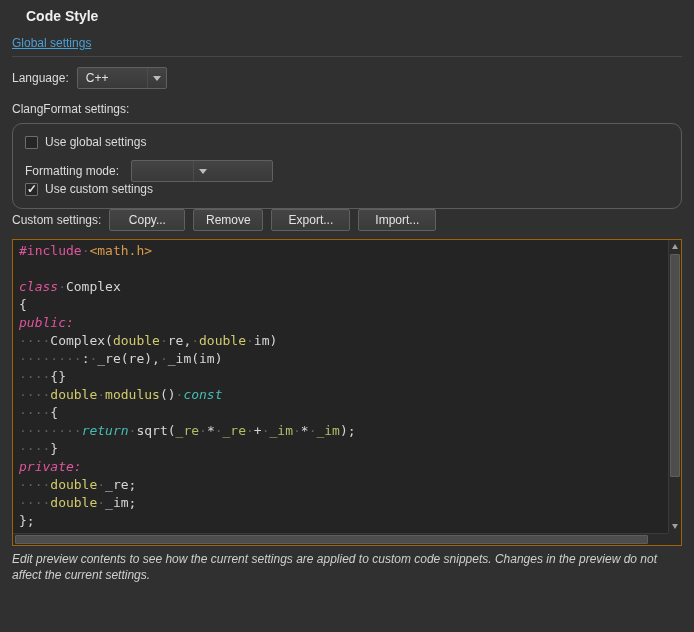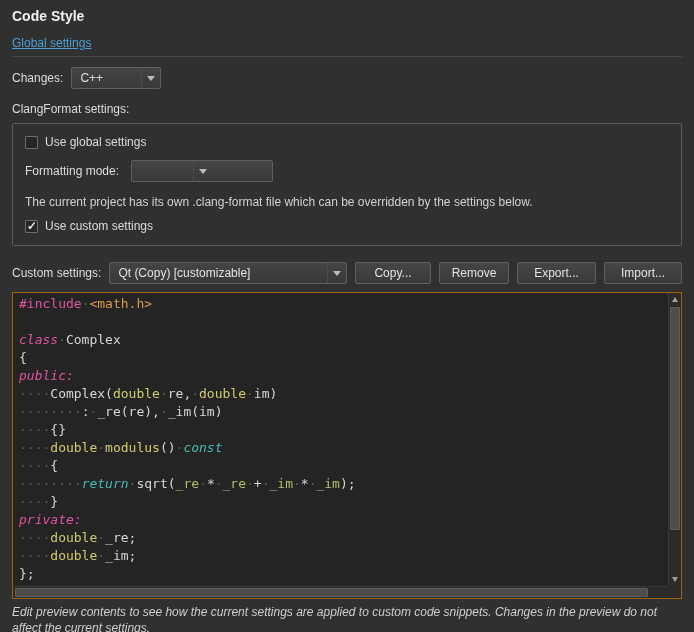--- a/index.html
+++ b/index.html
@@ -6,36 +6,36 @@
   html,body { width:694px; height:632px; }
   body {
     background:#303030;
     color:#dcdcdc;
     font-family:"Liberation Sans", sans-serif;
     font-size:12px;
     overflow:hidden;
   }
   .page { padding:8px 12px 0 12px; }
 
-  .title { font-size:14px; font-weight:bold; color:#f0f0f0; }
+  .title { font-size:14px; font-weight:bold; color:#f0f0f0;margin-left:14px; }
 
   .link {
     display:inline-block;
     margin-top:12px;
     color:var(--link,#4b9fd5);
     text-decoration:underline;
     cursor:pointer;
   }
 
   .sep { margin-top:6px; border:none; border-top:1px solid #474747; }
 
   .row { display:flex; align-items:center; }
   .lang-row { margin-top:10px; gap:8px; }
   .fmt-row { margin-top:10px; gap:12px; }
-  .custom-row { margin-top:16px; gap:8px; }
+  .custom-row { gap:8px; }
 
   .field-label { color:#dcdcdc; white-space:nowrap; }
   .section-label { margin-top:13px; color:#dcdcdc; }
 
   .combo {
     height:22px;
     background:linear-gradient(#444444,#393939);
     border:1px solid #606060;
     border-radius:2px;
     display:flex; align-items:center;
@@ -52,21 +52,21 @@
   .arrow-down {
     width:0; height:0;
     border-left:4px solid transparent;
     border-right:4px solid transparent;
     border-top:5px solid #bcbcbc;
   }
 
   .groupbox {
     margin-top:7px;
     border:1px solid #5c5c5c;
-    border-radius:2px;
+    border-radius:10px;
     padding:11px 20px 12px 12px;
   }
   .check-row { display:flex; align-items:center; gap:7px; cursor:pointer; }
   .check-row + .fmt-row { margin-top:11px; }
   .checkbox {
     width:13px; height:13px; flex:0 0 auto;
     background:#262626;
     border:1px solid #6d6d6d;
     border-radius:1px;
     position:relative;
@@ -182,21 +182,21 @@
 
 <div class="page">
 
   <div class="title">Code Style</div>
 
   <a class="link">Global settings</a>
 
   <hr class="sep">
 
   <div class="row lang-row">
-    <span class="field-label">Changes:</span>
+    <span class="field-label">Language:</span>
     <div class="combo lang-combo">
       <span class="combo-label">C++</span>
       <span class="combo-arrow-box">
           <span class="arrow-down"></span>
         </span>
     </div>
   </div>
 
   <div class="section-label">ClangFormat settings:</div>
 
@@ -210,37 +210,30 @@
     <div class="row fmt-row">
       <span class="field-label">Formatting mode:</span>
       <div class="combo fmt-combo">
         <span class="combo-label">Full formatting</span>
         <span class="combo-arrow-box">
             <span class="arrow-down"></span>
           </span>
       </div>
     </div>
 
-    <div class="note">The current project has its own .clang-format file which can be overridden by the settings below.</div>
 
     <div class="check-row">
       <span class="checkbox checked"></span>
       <span>Use custom settings</span>
     </div>
 
   </div>
 
   <div class="row custom-row">
     <span class="field-label">Custom settings:</span>
-    <div class="combo custom-combo">
-      <span class="combo-label">Qt (Copy) [customizable]</span>
-      <span class="combo-arrow-box">
-          <span class="arrow-down"></span>
-        </span>
-    </div>
     <button class="btn btn-copy">Copy...</button>
     <button class="btn btn-remove">Remove</button>
     <button class="btn btn-export">Export...</button>
     <button class="btn btn-import">Import...</button>
   </div>
 
   <div class="editor">
     <div class="code"><div class="code-line"><span class="tok-pp">#include</span><span class="tok-ws">·</span><span class="tok-inc">&lt;math.h&gt;</span></div><div class="code-line">&nbsp;</div><div class="code-line"><span class="tok-kw">class</span><span class="tok-ws">·</span><span class="tok-txt">Complex</span></div><div class="code-line"><span class="tok-txt">{</span></div><div class="code-line"><span class="tok-kw">public:</span></div><div class="code-line"><span class="tok-ws">····</span><span class="tok-txt">Complex(</span><span class="tok-type">double</span><span class="tok-ws">·</span><span class="tok-txt">re,</span><span class="tok-ws">·</span><span class="tok-type">double</span><span class="tok-ws">·</span><span class="tok-txt">im)</span></div><div class="code-line"><span class="tok-ws">········</span><span class="tok-txt">:</span><span class="tok-ws">·</span><span class="tok-txt">_re(re),</span><span class="tok-ws">·</span><span class="tok-txt">_im(im)</span></div><div class="code-line"><span class="tok-ws">····</span><span class="tok-txt">{}</span></div><div class="code-line"><span class="tok-ws">····</span><span class="tok-type">double</span><span class="tok-ws">·</span><span class="tok-func">modulus</span><span class="tok-txt">()</span><span class="tok-ws">·</span><span class="tok-kw2">const</span></div><div class="code-line"><span class="tok-ws">····</span><span class="tok-txt">{</span></div><div class="code-line"><span class="tok-ws">········</span><span class="tok-kw2">return</span><span class="tok-ws">·</span><span class="tok-txt">sqrt(</span><span class="tok-field">_re</span><span class="tok-ws">·</span><span class="tok-txt">*</span><span class="tok-ws">·</span><span class="tok-field">_re</span><span class="tok-ws">·</span><span class="tok-txt">+</span><span class="tok-ws">·</span><span class="tok-field">_im</span><span class="tok-ws">·</span><span class="tok-txt">*</span><span class="tok-ws">·</span><span class="tok-field">_im</span><span class="tok-txt">);</span></div><div class="code-line"><span class="tok-ws">····</span><span class="tok-txt">}</span></div><div class="code-line"><span class="tok-kw">private:</span></div><div class="code-line"><span class="tok-ws">····</span><span class="tok-type">double</span><span class="tok-ws">·</span><span class="tok-txt">_re;</span></div><div class="code-line"><span class="tok-ws">····</span><span class="tok-type">double</span><span class="tok-ws">·</span><span class="tok-txt">_im;</span></div><div class="code-line"><span class="tok-txt">};</span></div></div>
 
     <div class="vscroll">

